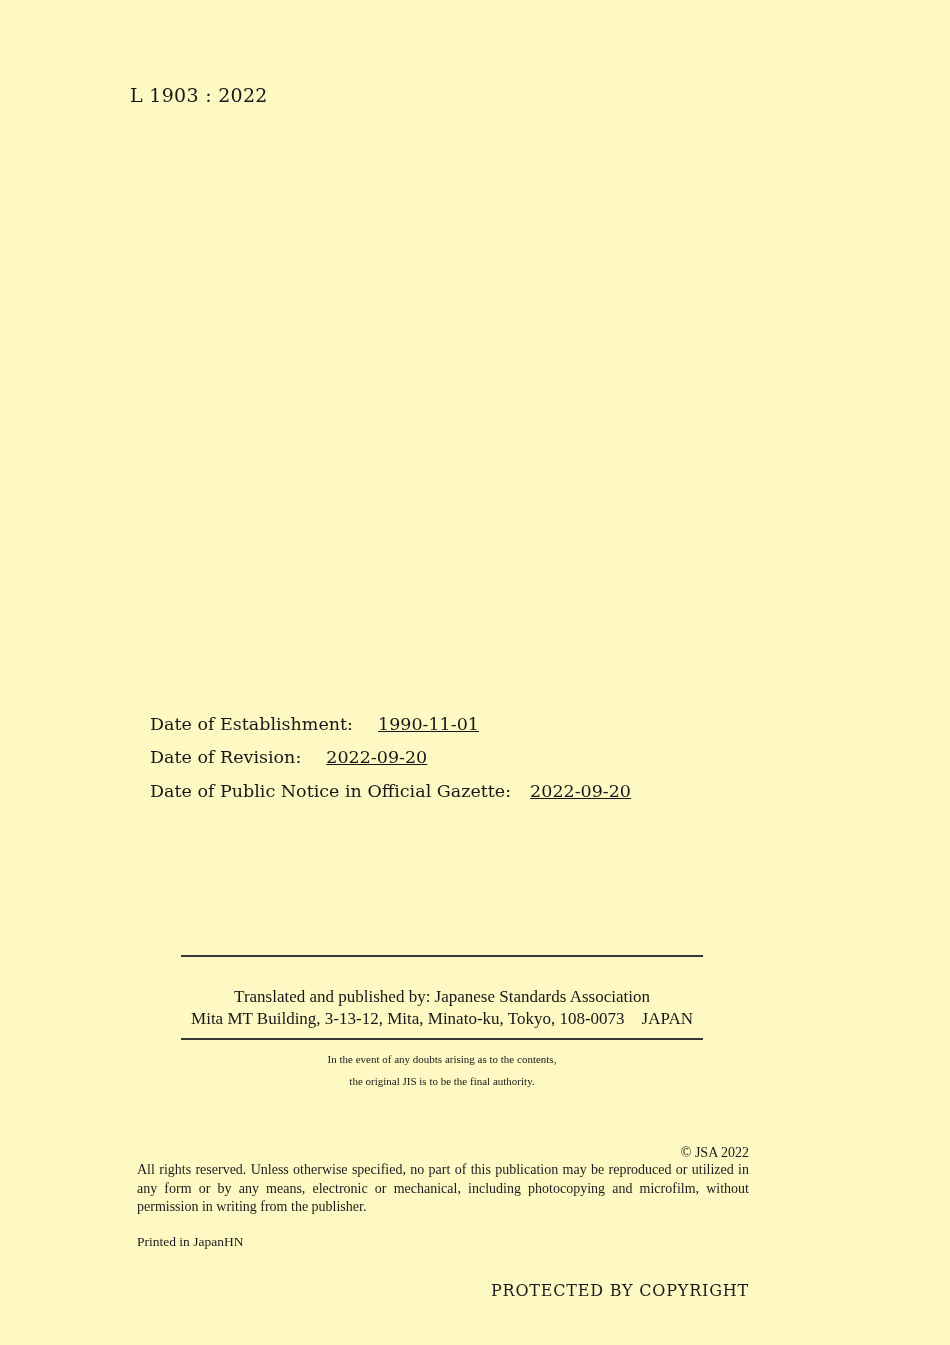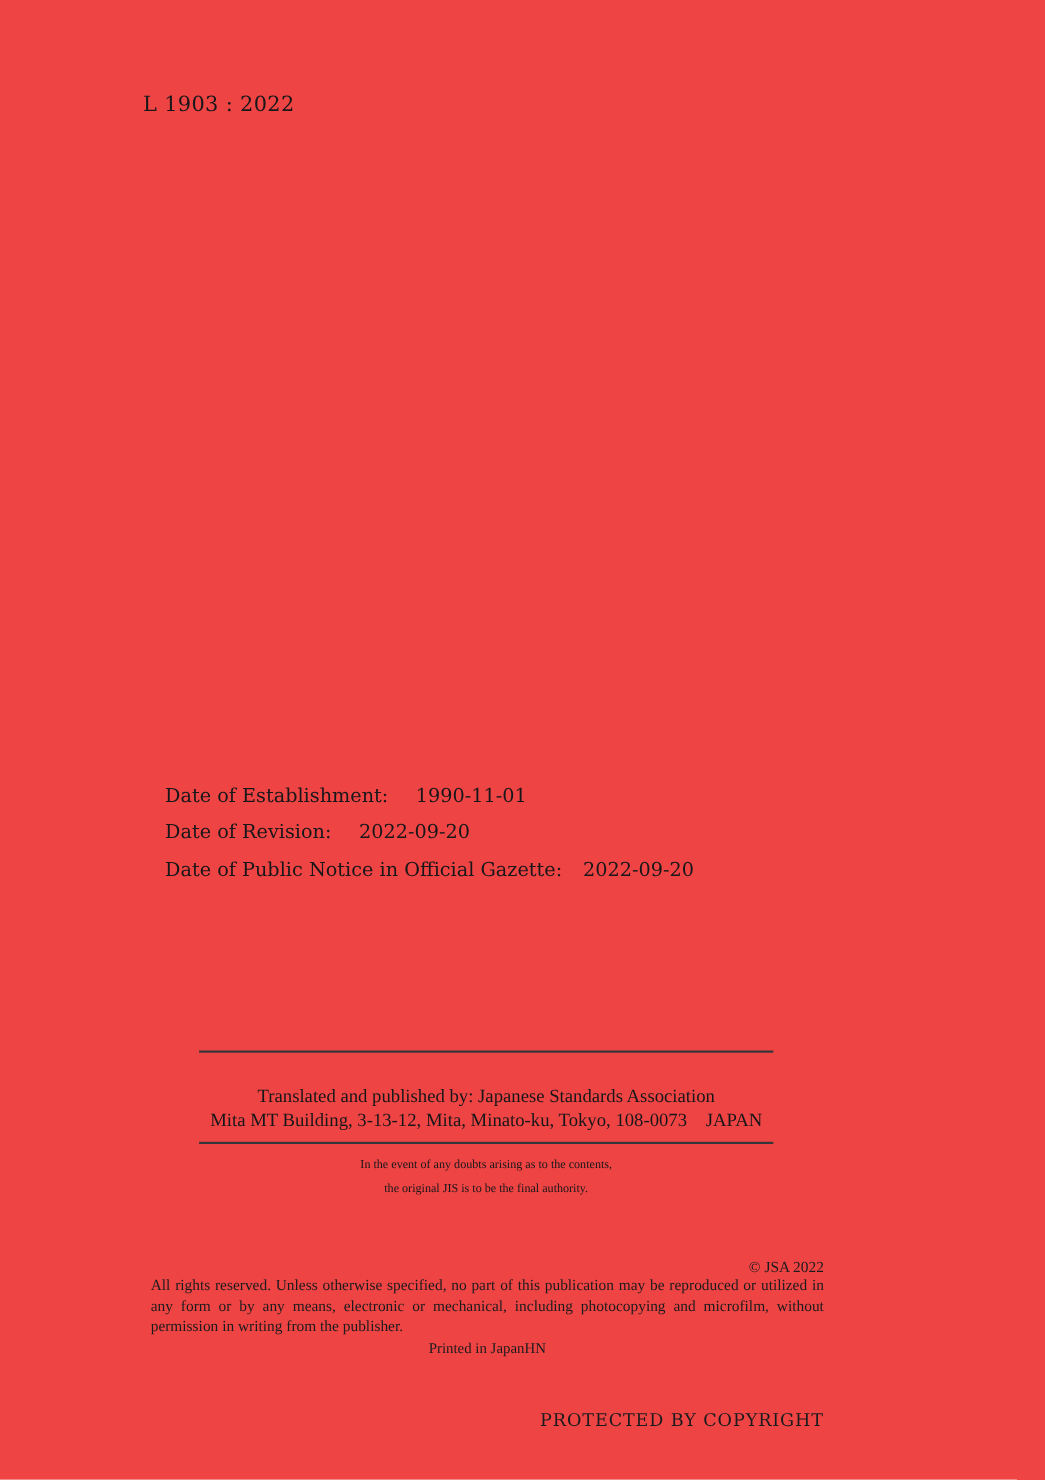--- a/index.html
+++ b/index.html
@@ -11,42 +11,42 @@
     width: 950px;
     height: 1345px;
     position: relative;
     font-family: "DejaVu Serif", serif;
     color: #17171a;
     overflow: hidden;
   }
   .page {
     position: absolute;
     inset: 0;
-    background: #ef4444;
+    background: #fef9c3;
   }
 
   
   .std-code {
     position: absolute;
     left: 130px;
     top: 84px;
     font-size: 19px;
     letter-spacing: 0.3px;
   }
 
   
   .pub-info {
     position: absolute;
     left: 150px;
     top: 708px;
     font-size: 17.5px;
     line-height: 33.4px;
     white-space: nowrap;
   }
-  .pub-row .val { margin-left: 25px; }
+  .pub-row .val { margin-left: 25px; text-decoration: underline; }
   .pub-row.gazette .val { margin-left: 19px; }
   .pub-row.inv { display: flex; }
   .inv-label { width: 146px; flex: none; }
   .inv-values { flex: none; }
 
   
   .edition-box {
     position: absolute;
     left: 181px;
     top: 955px;
@@ -79,22 +79,22 @@
     font-size: 14px;
     color: #1b1b1d;
   }
   .notice { line-height: 17px; text-align: right; }
   .rights {
     text-align: justify;
     line-height: 18.6px;
   }
   .printed-row {
     display: flex;
-    justify-content: center;
-    margin-top: 1px;
+    justify-content: flex-start;
+    margin-top: 17px;
     font-size: 13.5px;
   }
 
   
   .footer-protection {
     position: absolute;
     left: 137px;
     top: 1281px;
     width: 612px;
     text-align: right;

